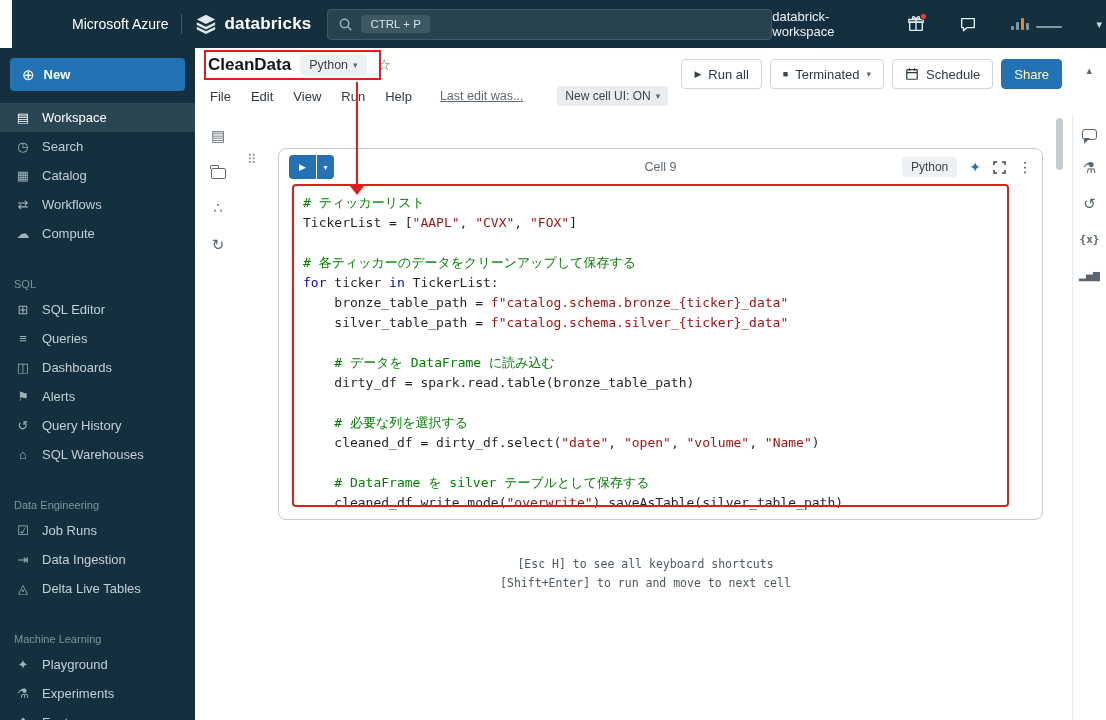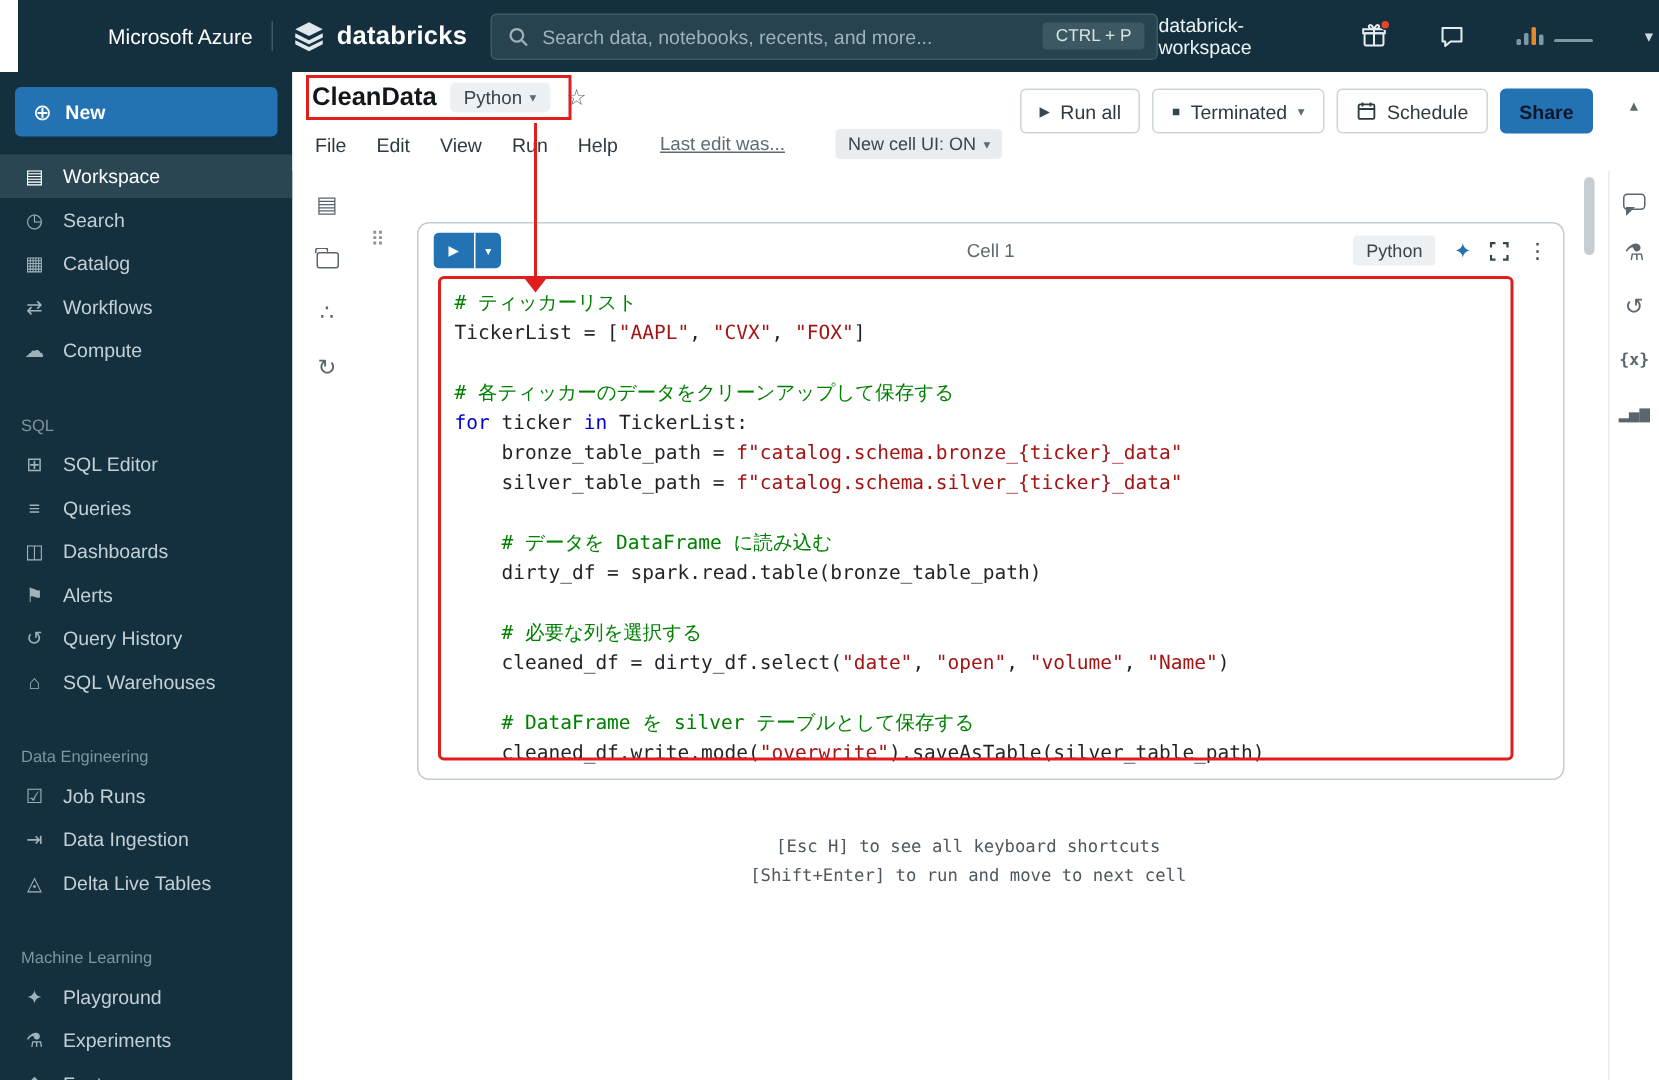--- a/index.html
+++ b/index.html
@@ -58,21 +58,21 @@
   .star { font-size:15px; color:#5f6b73; cursor:pointer; margin-left:2px; }
   .menu-row { position:absolute; left:15px; top:38px; display:flex; align-items:center; gap:20px; }
   .menu-item { font-size:13px; color:#2e3a42; cursor:pointer; }
   .last-edit { font-size:12.5px; color:#5f6b73; text-decoration:underline; margin-left:8px; cursor:pointer; }
   .cellui-pill { margin-left:14px; display:flex; align-items:center; gap:5px; background:#e9edf0;
     border-radius:3px; padding:3px 8px; font-size:12px; color:#39454c; cursor:pointer; }
   .actions { position:absolute; top:11px; right:44px; display:flex; align-items:center; gap:8px; }
   .btn { height:30px; border:1px solid #cdd6db; border-radius:4px; background:#fff;
     display:flex; align-items:center; gap:7px; padding:0 12px; font-size:13px; color:#2e3a42; cursor:pointer; }
   .btn .glyph-sm { font-size:9px; color:#39454c; }
-  .btn-share { background:var(--accent); border-color:var(--accent); color:#0f172a; font-weight:700; }
+  .btn-share { background:var(--accent); border-color:var(--accent); color:#fef9c3; font-weight:400; }
   .hdr-collapse { position:absolute; top:16px; right:14px; font-size:11px; color:#5f6b73; cursor:pointer; }
 
   
   .left-rail { position:absolute; left:0; top:66px; width:46px; bottom:0;
     display:flex; flex-direction:column; align-items:center; padding-top:13px; gap:20px; }
   .right-rail { position:absolute; right:0; top:66px; width:34px; bottom:0; border-left:1px solid #e8ecee;
     display:flex; flex-direction:column; align-items:center; padding-top:15px; gap:19px; }
   .rail-icon { color:#5a666e; font-size:15px; height:17px; display:flex; align-items:center;
     justify-content:center; cursor:pointer; }
   .folder-icon { width:15px; height:11px; border:1.5px solid currentColor; border-radius:2px; position:relative; margin-top:4px; }
@@ -140,21 +140,20 @@
   </span>
   <span class="brand">databricks</span>
 
   <div class="searchbox">
     <span style="display:flex;">
       <svg width="15" height="15" viewBox="0 0 16 16" fill="none" stroke="#9fb2ba" stroke-width="1.6">
         <circle cx="7" cy="7" r="4.5"></circle>
           <path d="M10.5 10.5L14.2 14.2"></path>
       </svg>
     </span>
-    <input placeholder="Search data, notebooks, recents, and more..." style="">
     <span class="kbd-chip">CTRL + P</span>
   </div>
 
   <div class="tb-right">
     <span class="ws-name">databrick-workspace</span>
     <span class="tb-ic">
       <svg width="18" height="18" viewBox="0 0 20 20" fill="none" stroke="currentColor" stroke-width="1.5">
         <rect x="3" y="8" width="14" height="9" rx="1"></rect>
         <path d="M2 5h16v3H2z"></path>
           <path d="M10 5v12"></path>
@@ -329,21 +328,21 @@
 
   <span class="drag-handle">⠿</span>
 
   <div class="cell">
     <div class="cell-header">
       <span class="run-split">
         <span class="run-main">▶</span>
         <span class="run-sep"></span>
         <span class="run-caret">▾</span>
       </span>
-      <span class="cell-title">Cell 1</span>
+      <span class="cell-title">Cell 9</span>
       <span class="cell-right">
         <span class="cell-lang">Python</span>
         <span class="sparkle">✦</span>
         <span class="expand-ic">
           <svg width="13" height="13" viewBox="0 0 13 13" fill="none" stroke="#39454c" stroke-width="1.5">
             <path d="M1 4V1h3M9 1h3v3M12 9v3H9M4 12H1V9"></path>
           </svg>
         </span>
         <span class="kebab">⋮</span>
       </span>

